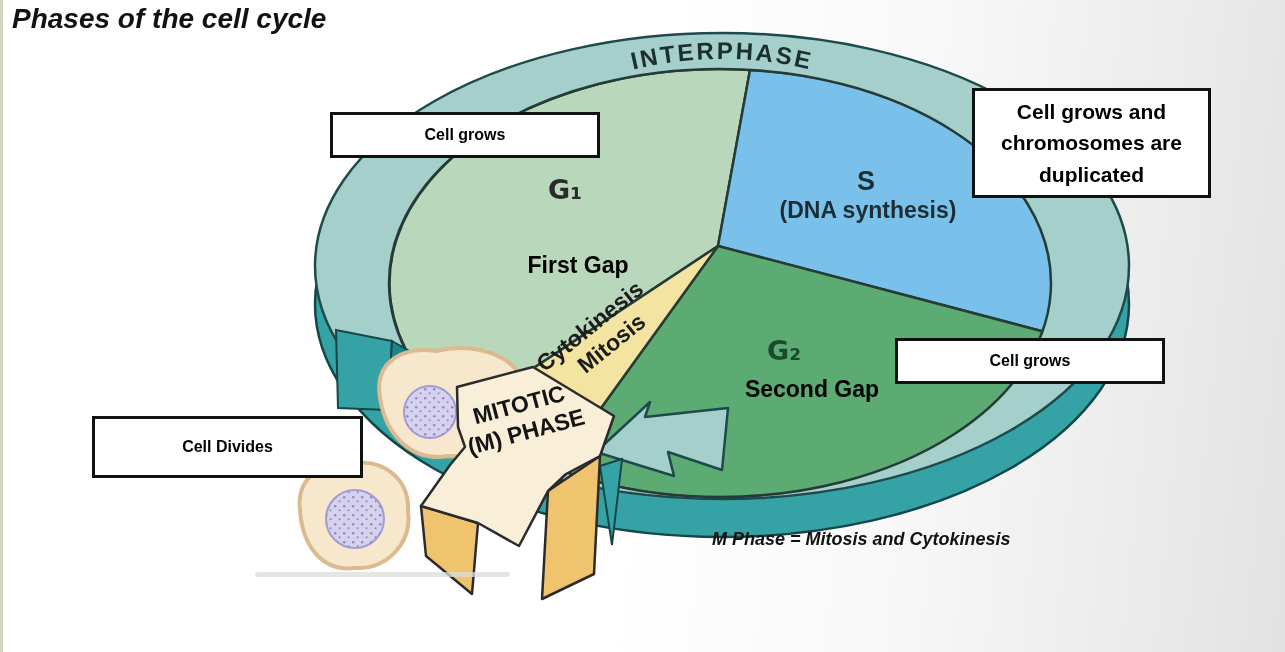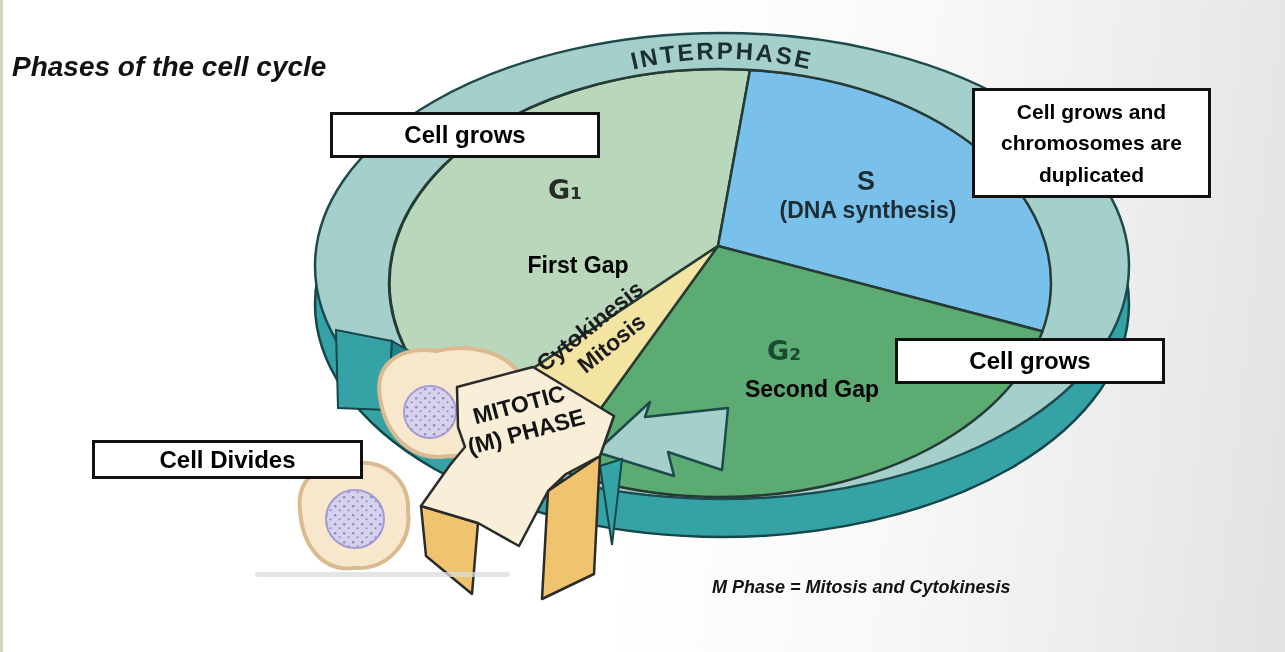--- a/index.html
+++ b/index.html
@@ -3,33 +3,33 @@
 <meta charset="utf-8">
 <style>
   html,body{margin:0;padding:0;}
   #stage{
     position:relative;width:1285px;height:652px;overflow:hidden;
     background:linear-gradient(96deg,#ffffff 50%,#f8f8f8 70%,#eaeaea 90%,#e2e2e2 100%);
     font-family:"Liberation Sans",sans-serif;
   }
   #edge-strip{position:absolute;left:0;top:0;width:3px;height:652px;background:#cdd6bf;}
   svg{position:absolute;left:0;top:0;}
-  .note{position:absolute;font-style:italic;font-weight:bold;color:#121212;white-space:nowrap;margin-top:48px;}
+  .note{position:absolute;font-style:italic;font-weight:bold;color:#121212;white-space:nowrap;}
   #page-title{left:12px;top:3px;font-size:28px;}
   #footnote-right{left:712px;top:529px;font-size:18px;}
   #footnote-left{left:26px;top:596px;font-size:27px;}
   .callout{
     position:absolute;background:#ffffff;border:3px solid #111;box-sizing:border-box;
     display:flex;align-items:center;justify-content:center;text-align:center;
-    font-weight:bold;font-size:24px;color:#000;line-height:1.5;
+    font-weight:bold;font-size:16px;color:#000;line-height:1.5;
   }
   #callout-g1{left:330px;top:112px;width:270px;height:46px;}
   #callout-s{left:972px;top:88px;width:239px;height:110px;font-size:21px;padding:4px 10px;}
   #callout-g2{left:895px;top:338px;width:270px;height:46px;}
-  #callout-m{left:92px;top:440px;width:271px;height:39px;}
+  #callout-m{left:92px;top:416px;width:271px;height:62px;}
   #artifact-line{position:absolute;left:255px;top:572px;width:255px;height:5px;background:#dcdcdc;border-radius:3px;opacity:.75;}
   text{font-family:"Liberation Sans",sans-serif;font-weight:bold;}
   .sub-label{font-family:"DejaVu Sans",sans-serif;}
 </style>
 </head>
 <body>
 
 <div id="stage">
 
   <svg width="1285" height="652" viewBox="0 0 1285 652">

